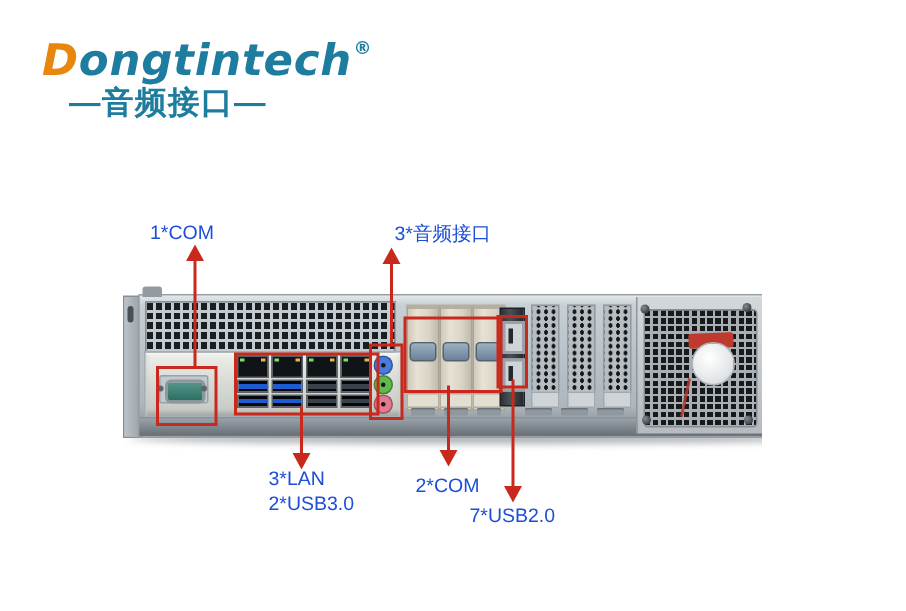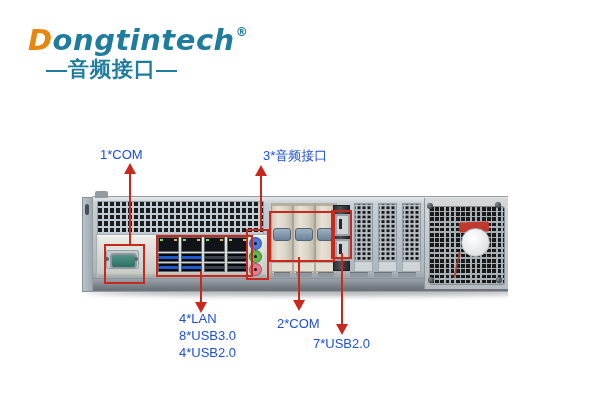--- a/index.html
+++ b/index.html
@@ -218,19 +218,18 @@
   <div class="abs arrow-down" style="left:195px;top:302px;"></div>
 
   <div class="abs redline" style="left:298px;top:257px;height:45px;"></div>
   <div class="abs arrow-down" style="left:293px;top:300px;"></div>
 
   <div class="abs redline" style="left:341px;top:253px;height:73px;"></div>
   <div class="abs arrow-down" style="left:336px;top:324px;"></div>
 
   <div class="abs redlabel" style="left:100px;top:146px;">1*COM</div>
   <div class="abs redlabel" style="left:221px;top:147px;margin-left:42px;">3*音频接口</div>
-  <div class="abs redlabel" style="left:179px;top:310px;">4*LAN</div>
-  <div class="abs redlabel" style="left:179px;top:327px;">8*USB3.0</div>
-  <div class="abs redlabel" style="left:179px;top:344px;">4*USB2.0</div>
+  <div class="abs redlabel" style="left:179px;top:310px;">3*LAN</div>
+  <div class="abs redlabel" style="left:179px;top:327px;">2*USB3.0</div>
   <div class="abs redlabel" style="left:277px;top:315px;">2*COM</div>
   <div class="abs redlabel" style="left:313px;top:335px;">7*USB2.0</div>
 
 </div>
 
 </body></html>

